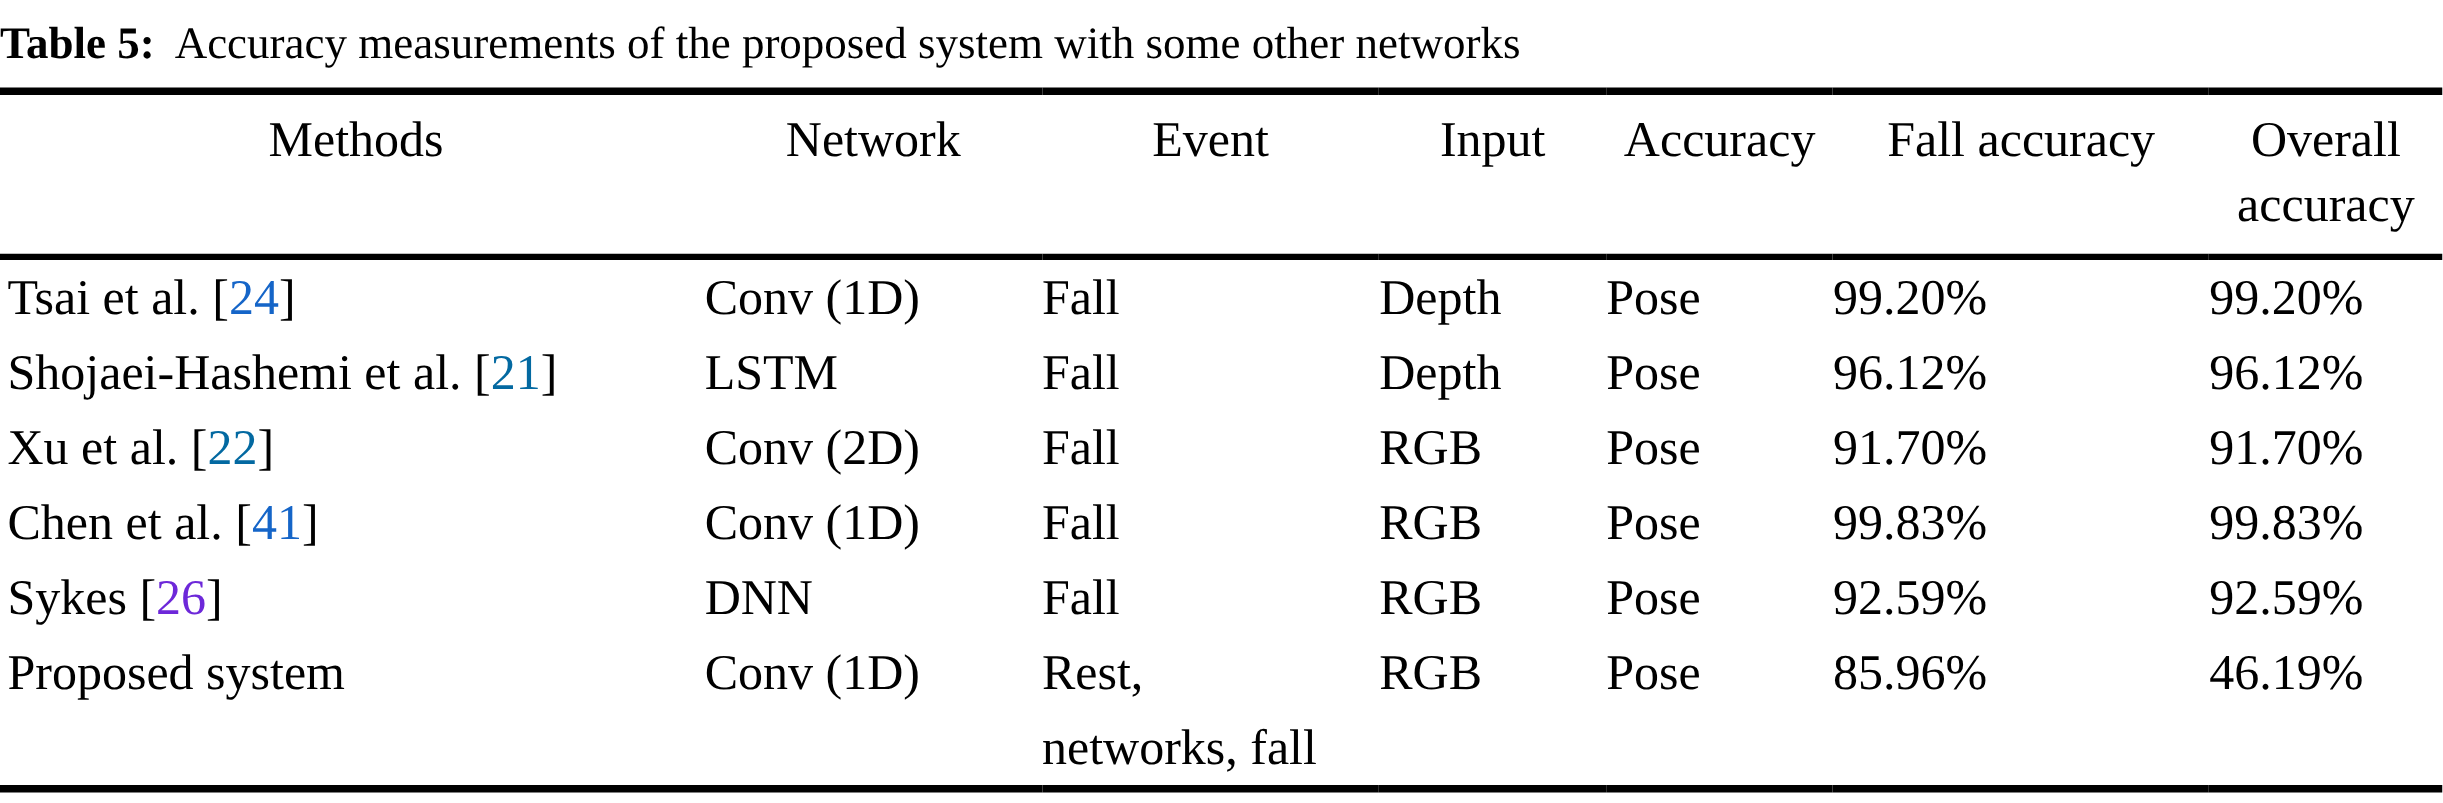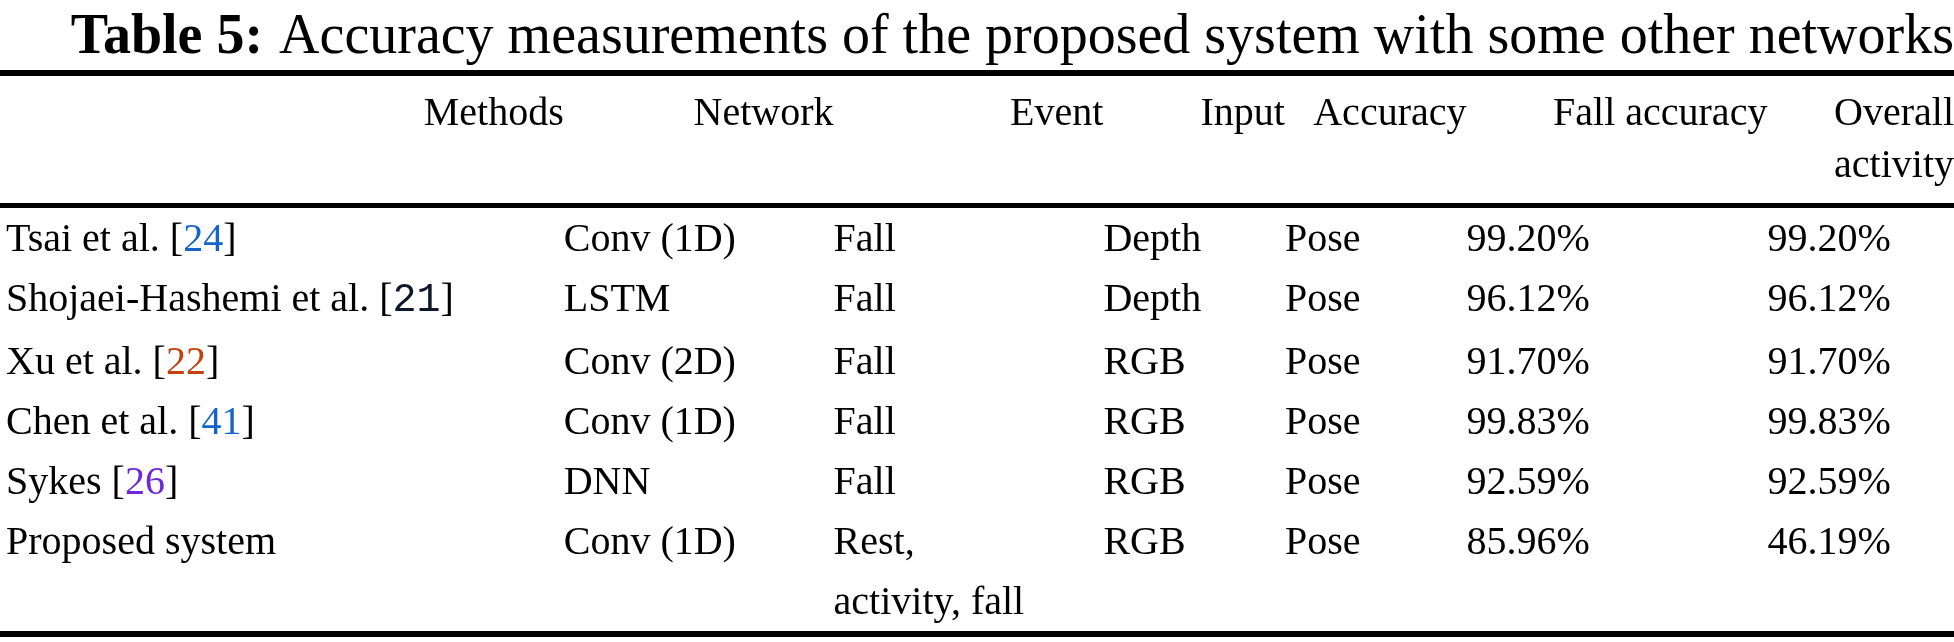--- a/index.html
+++ b/index.html
@@ -8,42 +8,42 @@
     background: #ffffff;
   }
   body {
     width: 1954px;
     height: 642px;
     font-family: "Liberation Serif", serif;
     color: #000000;
     overflow: hidden;
   }
   .caption {
-    text-align: right;
-    font-size: 56px;
+    text-align: left;
+    font-size: 36px;
     line-height: 52px;
     padding-top: 8px;
     height: 62px;
     white-space: nowrap;
   }
   .caption-label {
     font-weight: bold;
     margin-right: 16px;
   }
   table.results {
     width: 1954px;
     border-collapse: collapse;
     table-layout: fixed;
     border-top: 6px solid #000000;
     border-bottom: 6px solid #000000;
     font-size: 40px;
   }
   table.results thead th {
     font-weight: normal;
-    text-align: right;
+    text-align: center;
     vertical-align: top;
     border-bottom: 5px solid #000000;
     padding: 10px 0 13px 0;
     line-height: 52px;
   }
   table.results thead th:first-child,
   table.results tbody td:first-child {
     padding-left: 6px;
   }
   table.results tbody td {
@@ -78,44 +78,44 @@
     <col class="col-overall">
   </colgroup>
   <thead>
     <tr>
       <th>Methods</th>
       <th>Network</th>
       <th>Event</th>
       <th>Input</th>
       <th>Accuracy</th>
       <th>Fall accuracy</th>
-      <th>Overall activity</th>
+      <th>Overall accuracy</th>
     </tr>
   </thead>
   <tbody>
       <tr>
         <td>Tsai et al. [<span style="color: rgb(21, 101, 200); margin-top: 28px;">24</span>]</td>
         <td>Conv (1D)</td>
         <td>Fall</td>
         <td>Depth</td>
         <td>Pose</td>
         <td>99.20%</td>
         <td>99.20%</td>
       </tr>
       <tr>
-        <td>Shojaei-Hashemi et al. [<span style="color: #0f172a; font-family: Liberation Mono, monospace;">21</span>]</td>
+        <td>Shojaei-Hashemi et al. [<span style="color: #0369a1;">21</span>]</td>
         <td>LSTM</td>
         <td>Fall</td>
         <td>Depth</td>
         <td>Pose</td>
         <td>96.12%</td>
         <td>96.12%</td>
       </tr>
       <tr>
-        <td>Xu et al. [<span style="color: #c2410c;">22</span>]</td>
+        <td>Xu et al. [<span style="color: #0369a1;">22</span>]</td>
         <td>Conv (2D)</td>
         <td>Fall</td>
         <td>RGB</td>
         <td>Pose</td>
         <td>91.70%</td>
         <td>91.70%</td>
       </tr>
       <tr>
         <td>Chen et al. [<span style="color: rgb(21, 101, 200);">41</span>]</td>
         <td>Conv (1D)</td>
@@ -131,20 +131,20 @@
         <td>Fall</td>
         <td>RGB</td>
         <td>Pose</td>
         <td>92.59%</td>
         <td>92.59%</td>
       </tr>
       <tr>
         <td>Proposed system</td>
         <td>Conv (1D)</td>
         <td>Rest,
-activity, fall</td>
+networks, fall</td>
         <td>RGB</td>
         <td>Pose</td>
         <td>85.96%</td>
         <td>46.19%</td>
       </tr>
     </tbody>
 </table>
 
 </body></html>

